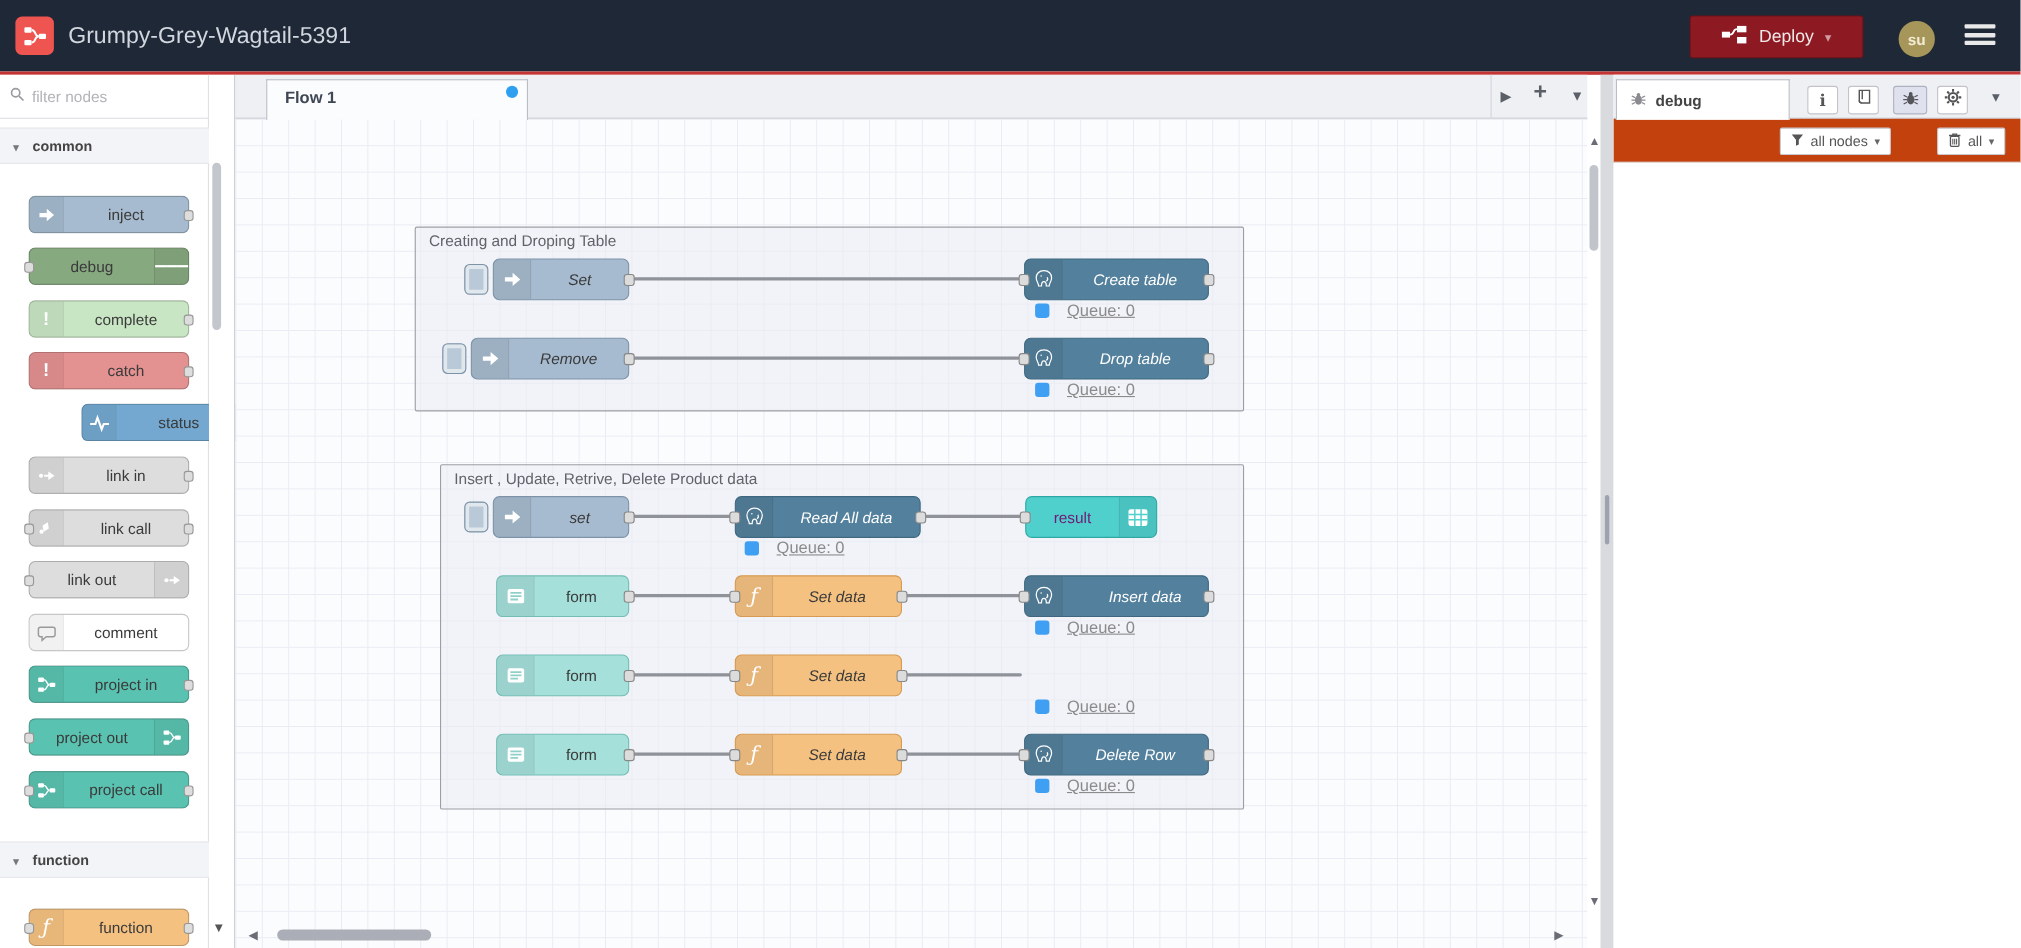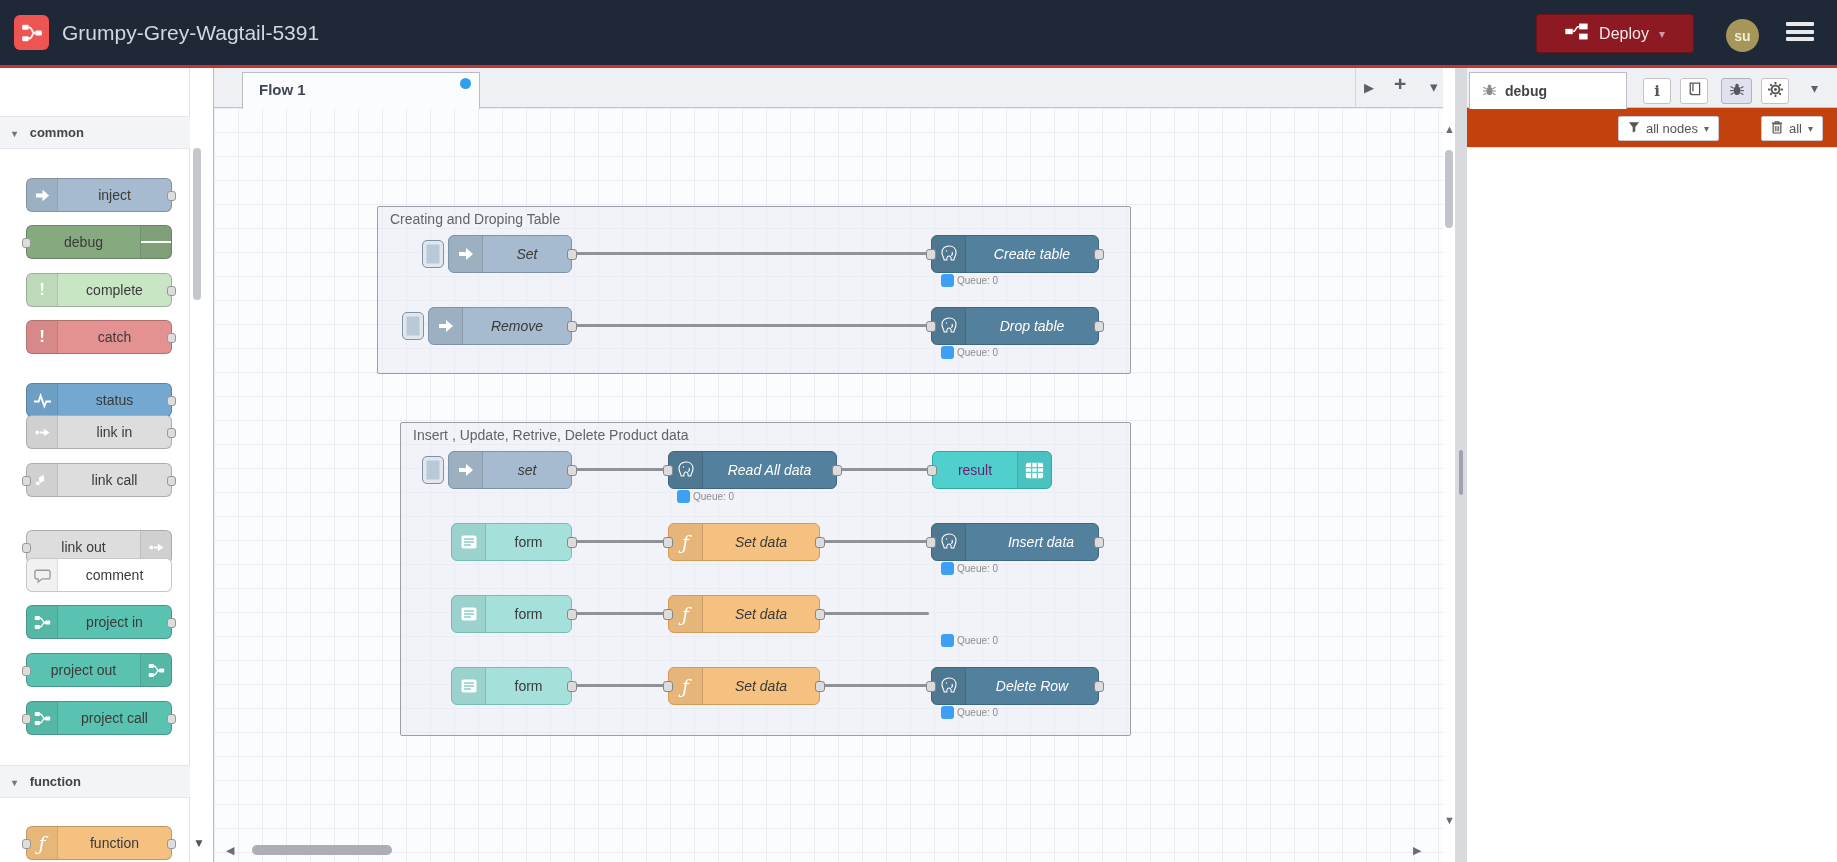--- a/index.html
+++ b/index.html
@@ -74,21 +74,21 @@
   .n-inject { background:#a6bbcf; border-color:#7e93a7; }
   .n-pg { background:#53809c; border-color:#3f6880; } .n-pg .clabel { color:#fff; }
   .n-func { background:#f5c181; border-color:#d69a50; }
   .n-form { background:#a5e0da; border-color:#74bdb5; }
   .n-result { background:#4fd0cd; border-color:#2fa8a5; } .n-result .clabel { color:#701a75;text-align:center; }
   .port { position:absolute; width:10px; height:11px; background:#dcdcdc; border:1px solid #878787; border-radius:3px; top:13px; }
   .port.l { left:-6px; } .port.r { right:-6px; }
   .inj { position:absolute; width:22px; height:28px; border-radius:5px; background:#bac9d8; border:1.5px solid #7e93a7;
          box-shadow:inset 0 0 0 3.5px rgba(255,255,255,.55); }
   .wire { position:absolute; height:3px; background:#8f9399; border-radius:1.5px; }
-  .queue { position:absolute; display:flex; align-items:center; gap:3px; font-size:10px; color:#8b8b8b; }
+  .queue { position:absolute; display:flex; align-items:center; gap:16px; font-size:15px; color:#8b8b8b;text-decoration:underline; }
   .qdot { width:13px; height:13px; border-radius:3px; background:#3f9ff2; }
   .fglyph { font-family:"DejaVu Serif", serif; font-style:italic; color:#fff; font-size:19px; }
 
   
   .vscroll { position:absolute; left:1443px; top:108px; width:12px; height:754px; }
   .vthumb { position:absolute; left:2px; top:42px; width:8px; height:78px; background:#c1c4cb; border-radius:4px; }
   .sarrow { color:#6a6d75; font-size:11px; position:absolute; }
   .hscroll { position:absolute; left:214px; top:840px; width:1229px; height:20px; }
   .hthumb { position:absolute; left:38px; top:5px; width:140px; height:10px; background:#abaeb6; border-radius:5px; }
   .divider { position:absolute; left:1455px; top:68px; width:12px; height:794px; background:#d9dade; }
@@ -139,20 +139,29 @@
     </div>
   <div class="burger">
       <div></div>
       <div></div>
       <div></div>
     </div>
 </div>
 <div class="redline"></div>
 
 <div class="palette">
+  <div class="filter-row">
+    <span>
+      <svg width="15" height="15" viewBox="0 0 18 18" fill="none" stroke="#9a9aa0" stroke-width="1.8">
+          <circle cx="7.5" cy="7.5" r="4.5"></circle>
+          <line x1="11.2" y1="11.2" x2="16" y2="16"></line>
+        </svg>
+    </span>
+    <input placeholder="filter nodes" style="">
+  </div>
 
   <div class="cat-header" style="top:48px;">
     <span class="chev">▾</span>
     <span>common</span>
   </div>
 
   <div class="pnode p-inject" style="top:110px;">
     <span class="pico">
         <svg width="17" height="17" viewBox="0 0 18 18">
           <path d="M2 7h7V3l7 6-7 6v-4H2z" fill="#fff"></path>
@@ -181,21 +190,21 @@
   </div>
 
   <div class="pnode p-catch" style="top:252px;">
     <span class="pico">
         <span class="excl">!</span>
       </span>
     <span class="plabel">catch</span>
     <span class="pport r"></span>
   </div>
 
-  <div class="pnode p-status" style="top:315px;">
+  <div class="pnode p-status" style="top:299px;margin-left:48px;">
     <span class="pico">
         <svg width="19" height="19" viewBox="0 0 20 20">
           <polyline points="1,11 6,11 8,5 12,16 14,11 19,11" fill="none" stroke="#fff" stroke-width="2"></polyline>
         </svg>
       </span>
     <span class="plabel">status</span>
     <span class="pport r"></span>
   </div>
 
   <div class="pnode p-link" style="top:347px;">
@@ -214,21 +223,21 @@
         <svg width="17" height="17" viewBox="0 0 18 18">
           <circle cx="4" cy="12" r="2" fill="#fff"></circle>
           <path d="M5 6l5-3 1 6-5 3z" fill="#fff"></path>
         </svg>
       </span>
     <span class="plabel">link call</span>
     <span class="pport l"></span>
     <span class="pport r"></span>
   </div>
 
-  <div class="pnode p-link" style="top:462px;align-items:center;">
+  <div class="pnode p-link" style="top:442px;align-items:center;">
     <span class="plabel">link out</span>
     <span class="pico r">
         <svg width="17" height="17" viewBox="0 0 18 18">
           <circle cx="3.5" cy="9" r="2" fill="#fff"></circle>
           <path d="M6.5 8h4V5l6 4-6 4v-3h-4z" fill="#fff"></path>
         </svg>
       </span>
     <span class="pport l"></span>
   </div>
 

